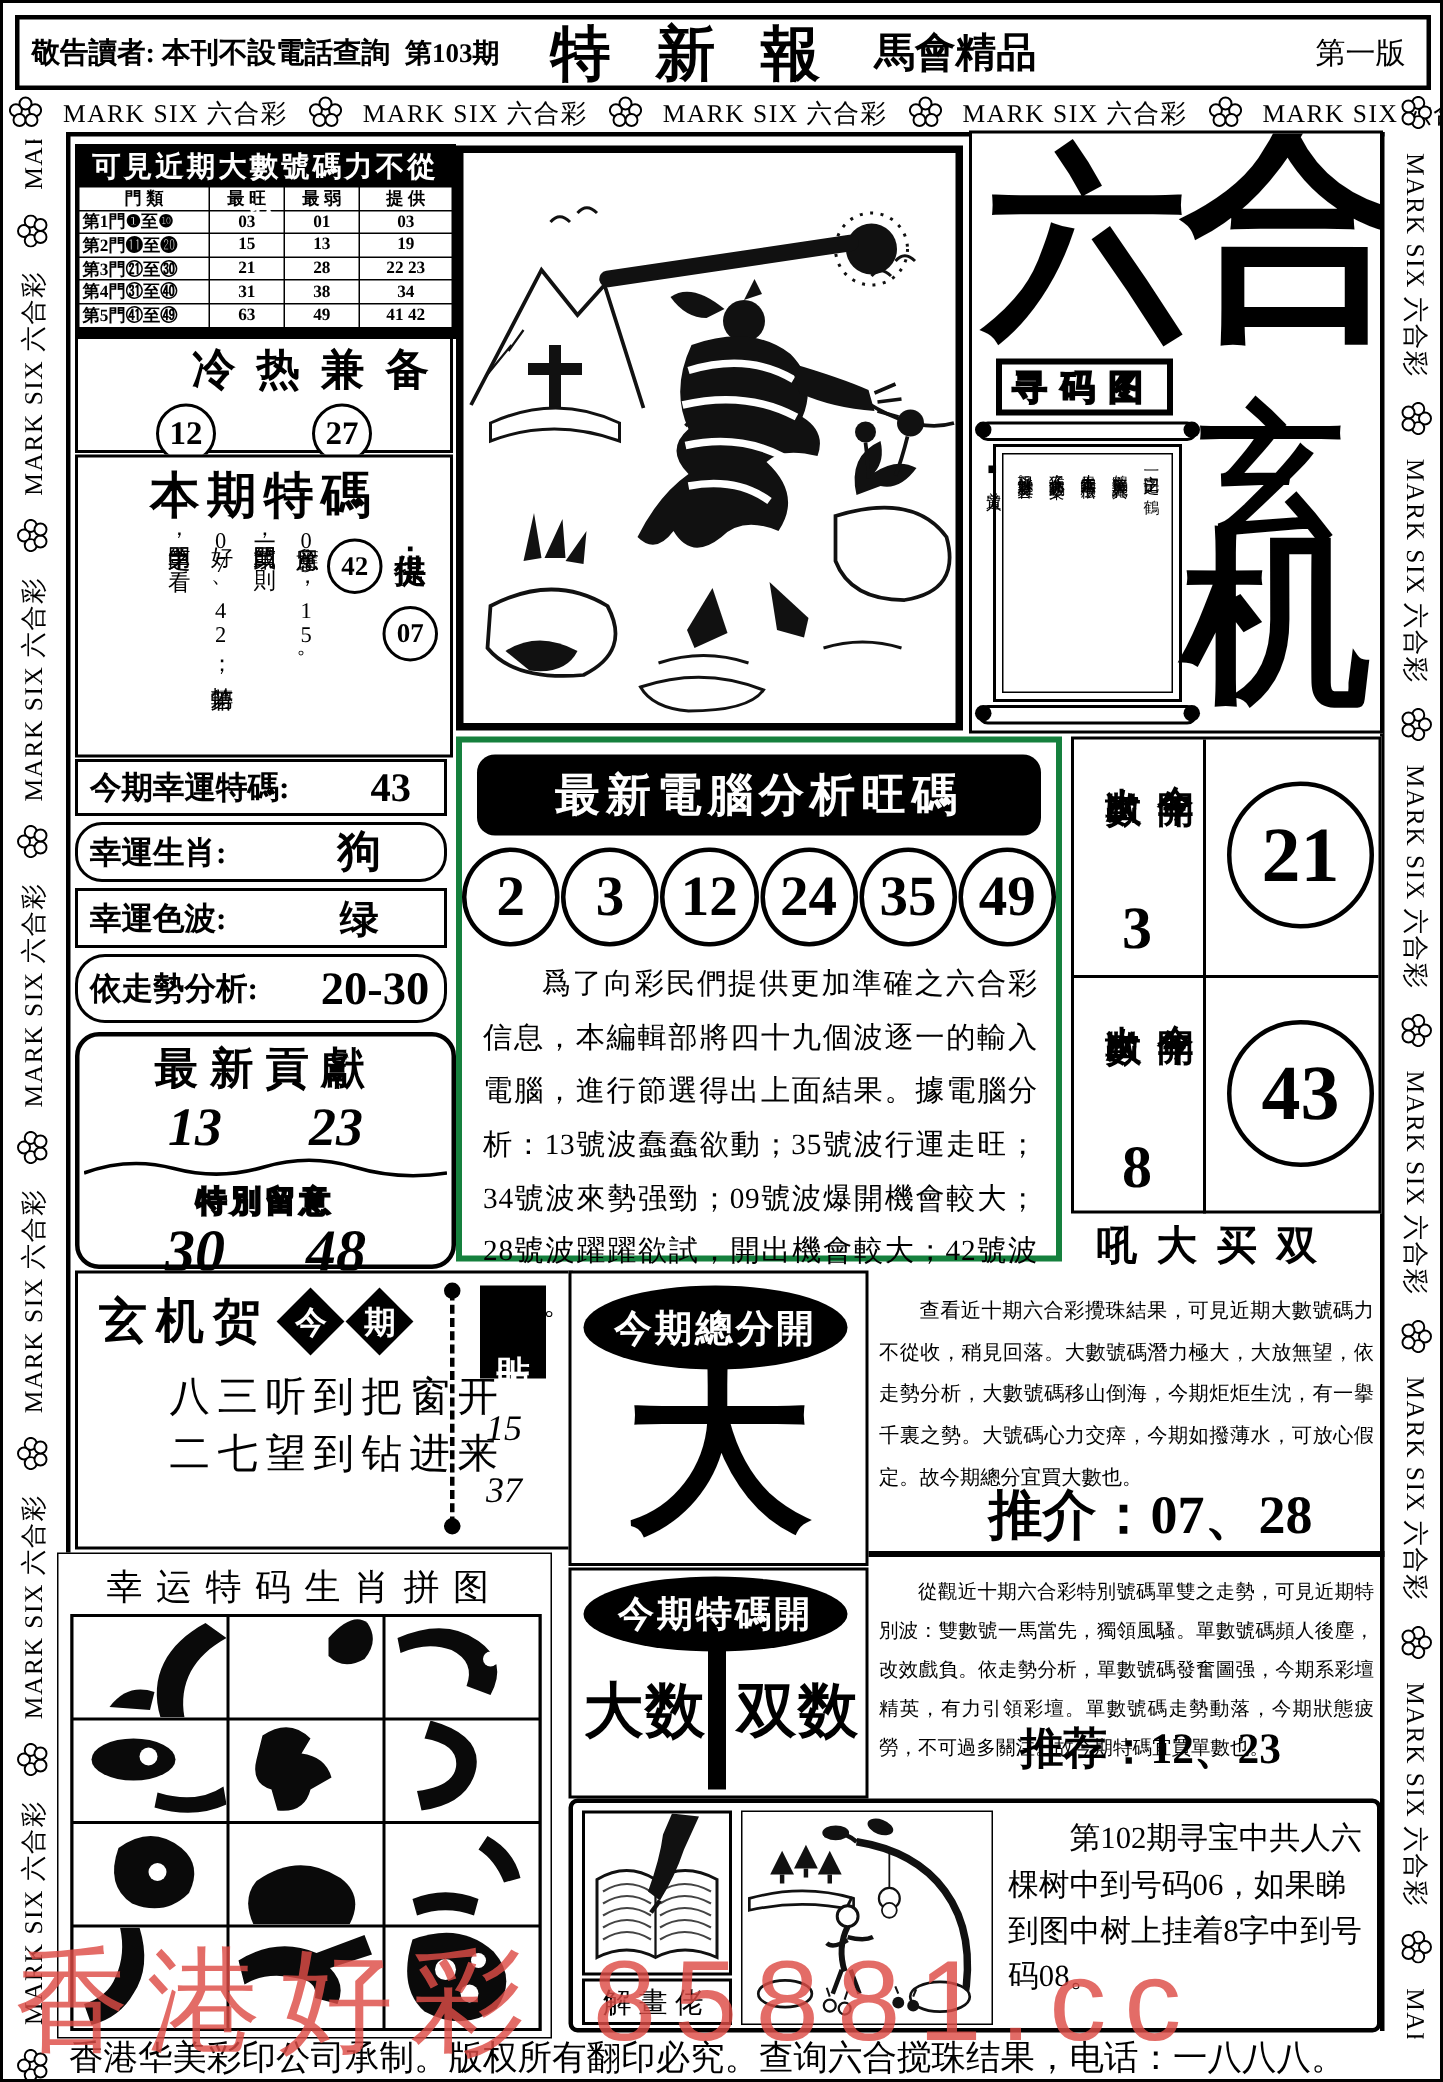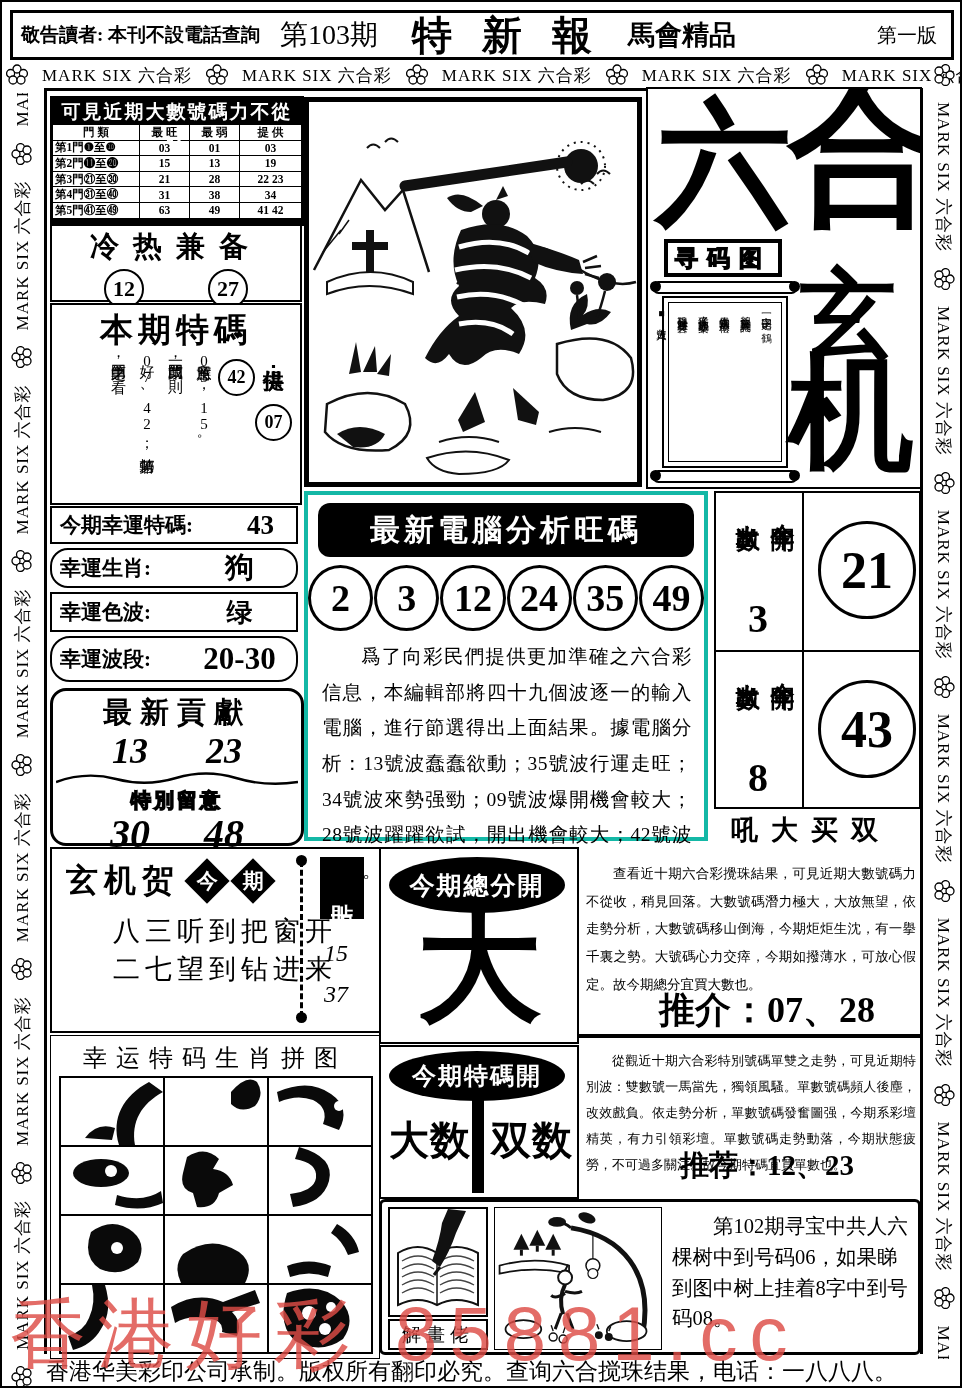--- a/index.html
+++ b/index.html
@@ -8,21 +8,21 @@
         border:2px solid #000;}
   .abs{position:absolute;}
   .b2{border:2px solid #000;background:#fff;}
   .circle{border:2px solid #000;border-radius:50%;background:#fff;
           display:inline-flex;align-items:center;justify-content:center;
           font-weight:bold;writing-mode:horizontal-tb;}
   
   #header{left:8px;top:8px;width:944px;height:50px;border:3px solid #000;
           display:flex;align-items:center;padding:16px 8px;box-sizing:border-box;}
   #hdr-notice{font-size:19px;font-weight:bold;}
-  #hdr-issue{font-size:28px;font-weight:normal;margin-left:20px;}
+  #hdr-issue{font-size:18px;font-weight:bold;margin-left:10px;}
   #hdr-mast{font-size:40px;font-weight:bold;letter-spacing:30px;margin-left:34px;white-space:nowrap;}
   #hdr-brand{font-size:27px;font-weight:bold;margin-left:6px;white-space:nowrap;}
   #hdr-ed{font-size:20px;margin-left:auto;margin-right:6px;white-space:nowrap;}
   
   .hborder{display:flex;align-items:center;gap:14px;overflow:hidden;
            font-family:"Liberation Serif",serif;font-size:17px;white-space:nowrap;}
   #border-top{left:4px;top:60px;width:954px;height:26px;}
   .vborder{transform-origin:0 0;display:flex;align-items:center;gap:16px;overflow:hidden;
            font-size:17px;white-space:nowrap;width:1295px;height:30px;}
   #border-left{left:5px;top:1386px;transform:rotate(-90deg);}
@@ -34,21 +34,21 @@
   
   #hot-table{left:48px;top:94px;width:248px;height:124px;border:3px solid #000;background:#000;}
   #ht-title{height:26px;line-height:26px;background:#000;color:#fff;text-align:center;
             font-size:19px;font-weight:bold;letter-spacing:2px;}
   #ht-grid{display:grid;grid-template-columns:86px 49px 49px 1fr;gap:1px;background:#000;}
   .htc{background:#fff;font-size:11.5px;font-weight:bold;height:14.6px;
        display:flex;align-items:center;justify-content:center;white-space:nowrap;}
   .htc.gate{justify-content:flex-start;padding-left:2px;}
   
   #coldhot{left:48px;top:222px;width:248px;height:74px;}
-  #coldhot .t{font-size:29px;font-weight:bold;letter-spacing:14px;text-align:center;margin-top:1px;white-space:nowrap;}
+  #coldhot .t{font-size:29px;font-weight:bold;letter-spacing:14px;text-align:right;margin-top:1px;white-space:nowrap;}
   #coldhot .row{display:flex;justify-content:center;gap:64px;margin-top:2px;}
   #coldhot .circle{width:36px;height:36px;font-size:22px;}
   
   #specialbox{left:48px;top:301px;width:248px;height:198px;}
   #specialbox .t{font-size:33px;font-weight:bold;text-align:center;letter-spacing:5px;margin-top:3px;white-space:nowrap;}
   #spec-cols{position:absolute;left:8px;right:8px;top:48px;bottom:4px;
              writing-mode:vertical-rl;text-orientation:upright;font-size:15px;line-height:1.9;}
   #spec-cols .col{margin:0;}
   #spec-offer{font-size:21px;font-weight:bold;line-height:1.2;}
   #spec-offer .circle{width:33px;height:33px;font-size:18px;margin-top:6px;}
@@ -74,32 +74,32 @@
   #mys-poem{position:absolute;left:14px;top:64px;font-size:27px;letter-spacing:5px;line-height:1.4;white-space:nowrap;margin-left:47px;}
   #mys-dash{position:absolute;left:248px;top:12px;height:156px;border-left:3px dashed #000;}
   #mys-dash::before,#mys-dash::after{content:"";position:absolute;left:-7px;width:11px;height:11px;
            border-radius:50%;background:#000;}
   #mys-dash::before{top:-6px;} #mys-dash::after{bottom:-6px;}
   #mys-tip{position:absolute;left:268px;top:8px;width:44px;height:62px;background:#000;color:#fff;
            writing-mode:vertical-rl;font-size:22px;font-weight:bold;
            display:flex;align-items:center;justify-content:center;letter-spacing:2px;}
   #mys-nums{position:absolute;left:272px;top:84px;font-size:24px;font-style:italic;line-height:1.7;}
   
-  #puzzle{left:48px;top:1033px;width:328px;height:322px;border:1px solid #000;background:#fff;}
+  #puzzle{left:36px;top:1033px;width:328px;height:322px;border:1px solid #000;background:#fff;}
   #puzzle .t{font-size:24px;text-align:center;letter-spacing:9px;margin-top:6px;white-space:nowrap;}
   #pz-grid{position:absolute;left:8px;top:40px;width:310px;height:274px;background:#000;
            display:grid;grid-template-columns:1fr 1fr 1fr;grid-template-rows:1fr 1fr 1fr 1fr;
            gap:2px;border:2px solid #000;}
   .pz-cell{background:#fff;overflow:hidden;}
   .pz-cell svg{display:block;width:100%;height:100%;}
   
   #illus{left:302px;top:95px;width:338px;height:390px;border:5px solid #000;box-sizing:border-box;background:#fff;}
   #illus svg{display:block;width:100%;height:100%;}
   
-  #computer{left:302px;top:489px;width:404px;height:350px;border:4px solid #14b8a6;box-sizing:border-box;background:#fff;}
+  #computer{left:302px;top:489px;width:404px;height:350px;border:4px solid #15803d;box-sizing:border-box;background:#fff;}
   #cp-banner{position:absolute;left:10px;top:8px;width:376px;height:54px;background:#000;border-radius:12px;
              color:#fff;font-size:30px;font-weight:bold;letter-spacing:4px;
              display:flex;align-items:center;justify-content:center;white-space:nowrap;}
   #cp-circles{position:absolute;left:0;top:70px;width:100%;display:flex;justify-content:center;gap:1px;}
   #cp-circles .circle{width:60px;height:60px;border-width:3px;font-size:38px;}
   #cp-para{position:absolute;left:14px;right:12px;top:144px;font-size:19.5px;line-height:1.83;
            text-align:justify;text-indent:2em;letter-spacing:0.5px;}
   
   #profound{left:644px;top:85px;width:276px;height:402px;border:2px solid #000;box-sizing:border-box;
             background:#fff;overflow:hidden;}
@@ -453,21 +453,21 @@
   </div>
   <div class="abs b2 lucky" style="top:546px;height:40px;border-radius:18px;">
     <span class="lbl">幸運生肖:</span>
     <span class="val" style="font-size:29px;">狗</span>
   </div>
   <div class="abs b2 lucky" style="top:590px;height:40px;">
     <span class="lbl">幸運色波:</span>
     <span class="val" style="font-size:26px;">绿</span>
   </div>
   <div class="abs b2 lucky" style="top:634px;height:46px;border-radius:20px;">
-    <span class="lbl">幸運波段:</span>
+    <span class="lbl">依走勢分析:</span>
     <span class="val" style="font-size:31px;">20-30</span>
   </div>
 
   <div id="contrib" class="abs">
     <div class="t">最新貢獻</div>
     <div class="numrow n1">
       <span>13</span>
       <span>23</span>
     </div>
     <svg width="242" height="18" viewBox="0 0 242 18" style="display:block;margin:0 auto;">

